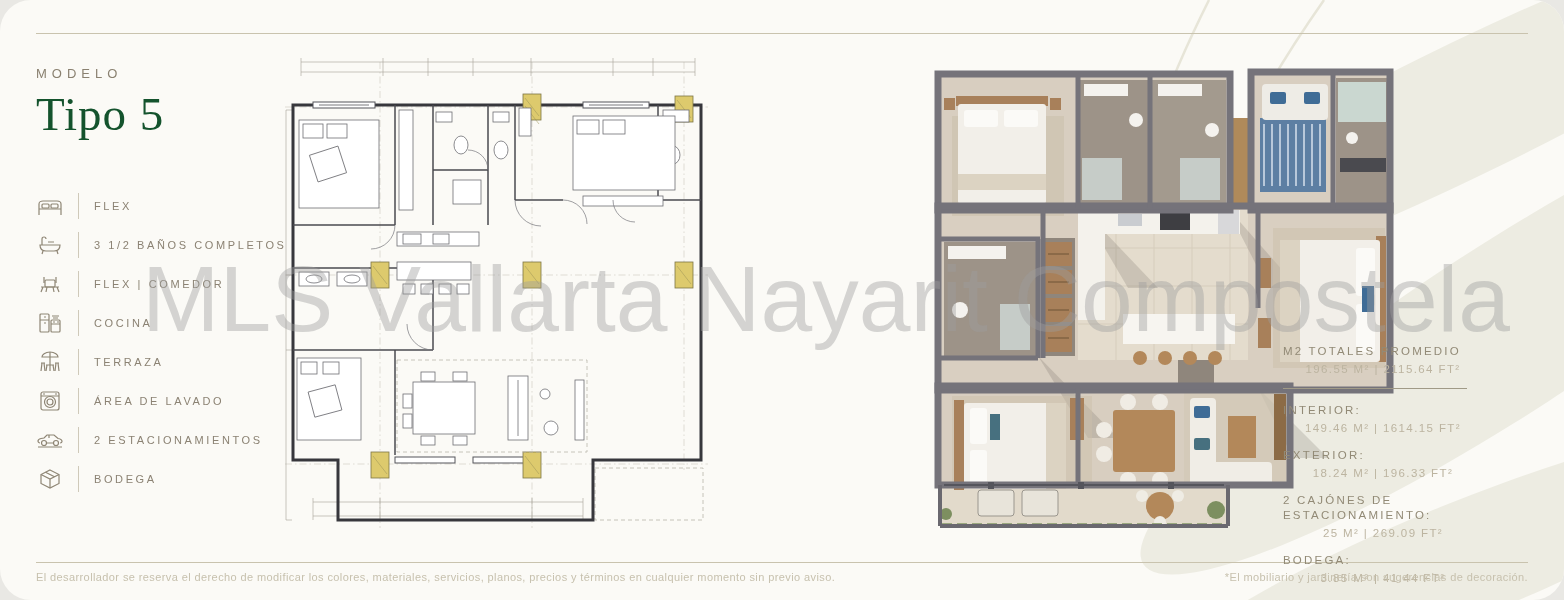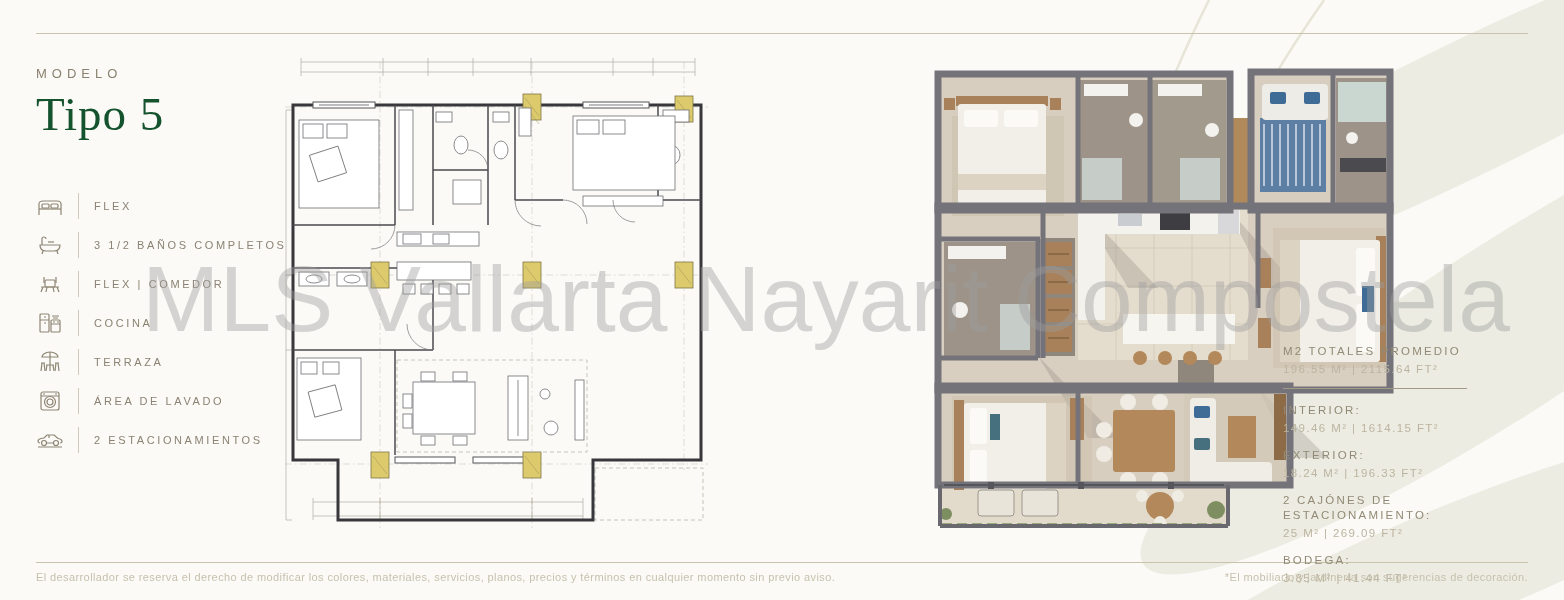--- a/index.html
+++ b/index.html
@@ -1,17 +1,17 @@
 <!DOCTYPE html>
 <html><head>
 <meta charset="utf-8">
 <style>
   html,body{margin:0;padding:0;background:#e9e8e4;}
   .page{position:relative;width:1564px;height:600px;background:#fbfaf6;overflow:hidden;
-        font-family:"Liberation Sans",sans-serif;}
+        font-family:"Liberation Sans",sans-serif;border-radius:31px;}
   svg{display:block}
   
   .leaves{position:absolute;top:0;right:0;z-index:0;}
   
   .rule{position:absolute;left:36px;width:1492px;height:1px;background:#c9c3ae;z-index:3;}
   .rule-top{top:33px;}
   .rule-bottom{top:562px;}
   
   .header{position:absolute;left:36px;top:66px;z-index:3;color:#8a8170;}
   .modelo{font-size:13px;letter-spacing:5px;font-weight:400;color:#8a8170;}
@@ -22,21 +22,21 @@
   .feature{display:flex;align-items:center;height:39px;}
   .f-icon{width:32px;display:flex;justify-content:center;align-items:center;}
   .f-div{width:1px;height:26px;background:#cfc9b9;margin:0 15px 0 12px;}
   .f-label{font-size:11px;letter-spacing:2.6px;color:#8b8273;white-space:nowrap;}
   
   .techplan{position:absolute;left:283px;top:50px;z-index:1;}
   .renderplan{position:absolute;left:928px;top:58px;z-index:1;}
   
   .stats{position:absolute;left:1283px;top:344px;width:200px;z-index:3;}
   .stat-label{font-size:11.5px;letter-spacing:2.2px;color:#928a76;line-height:15px;}
-  .stat-value{font-size:11.5px;letter-spacing:1.4px;color:#bcb4a0;margin-top:3px;line-height:14px;}
+  .stat-value{font-size:11.5px;letter-spacing:1.4px;color:#bcb4a0;margin-top:3px;line-height:14px;text-align:center;}
   .stat-div{width:184px;height:1px;background:#a09a87;margin:12px 0 14px 0;}
   .stat-row{margin-bottom:13px;}
   
   .watermark{position:absolute;left:142px;top:246px;z-index:4;font-size:93px;
              color:rgba(158,158,158,0.42);white-space:nowrap;letter-spacing:0px;
              font-family:"Liberation Sans",sans-serif;pointer-events:none;text-align:right;}
   
   .footer-left{position:absolute;left:36px;top:571px;font-size:11px;color:#c7c1ae;
                letter-spacing:0.4px;z-index:3;}
   .footer-right{position:absolute;right:36px;top:571px;font-size:11px;color:#c7c1ae;
@@ -155,20 +155,30 @@
           <path d="M4,13 C3,13 2,12 2,11 C2,9.5 3,9 5,8.5 L8,8 L11,5 H18 L22,8.5 C25,9 26,10 26,11.5 C26,12.5 25,13 24,13"></path>
           <circle cx="8" cy="13" r="2.5"></circle>
             <circle cx="20" cy="13" r="2.5"></circle>
           <path d="M11,13 h6 M13,5 V8 M2,17 H26"></path>
         </svg>
       </span>
       <span class="f-div"></span>
       <span class="f-label">2 ESTACIONAMIENTOS</span>
     </div>
 
+    <div class="feature">
+      <span class="f-icon">
+        <svg width="22" height="22" viewBox="0 0 22 22" fill="none" stroke="#8e8574" stroke-width="1.2">
+          <path d="M11,2 L20,6.5 V15.5 L11,20 L2,15.5 V6.5 Z"></path>
+          <path d="M2,6.5 L11,11 L20,6.5 M11,11 V20 M6.5,4.2 L15.5,8.7"></path>
+        </svg>
+      </span>
+      <span class="f-div"></span>
+      <span class="f-label">BODEGA</span>
+    </div>
   </div>
 
   <svg class="techplan" width="430" height="490" viewBox="0 0 430 490">
 
     <g stroke="#cdcabf" stroke-width="0.6" stroke-dasharray="7 3 1.5 3">
       <line x1="97" y1="12" x2="97" y2="478"></line>
         <line x1="249" y1="12" x2="249" y2="478"></line>
       <line x1="401" y1="12" x2="401" y2="420"></line>
       <line x1="2" y1="57" x2="425" y2="57"></line>
         <line x1="2" y1="225" x2="425" y2="225"></line>

